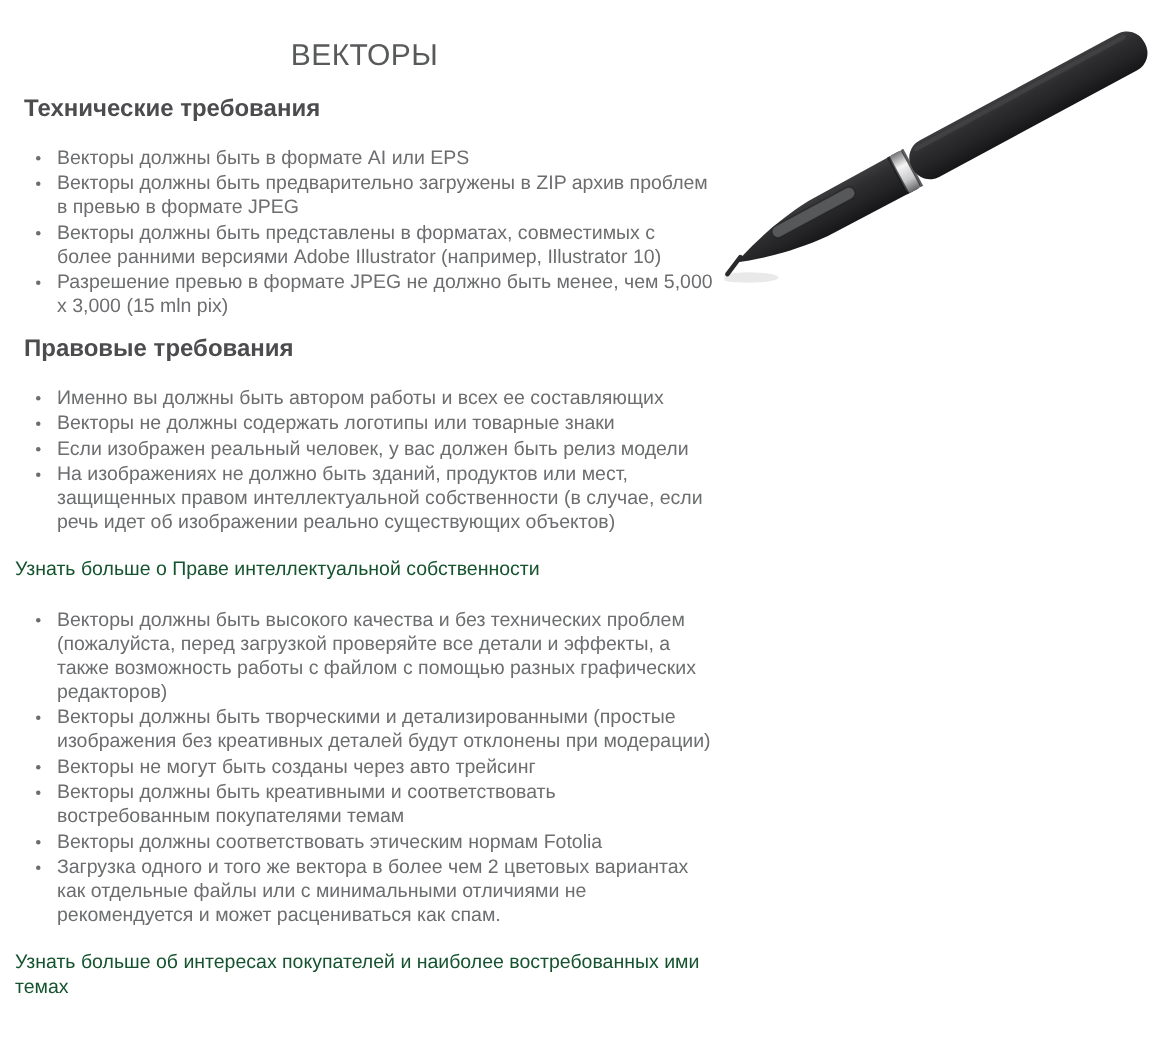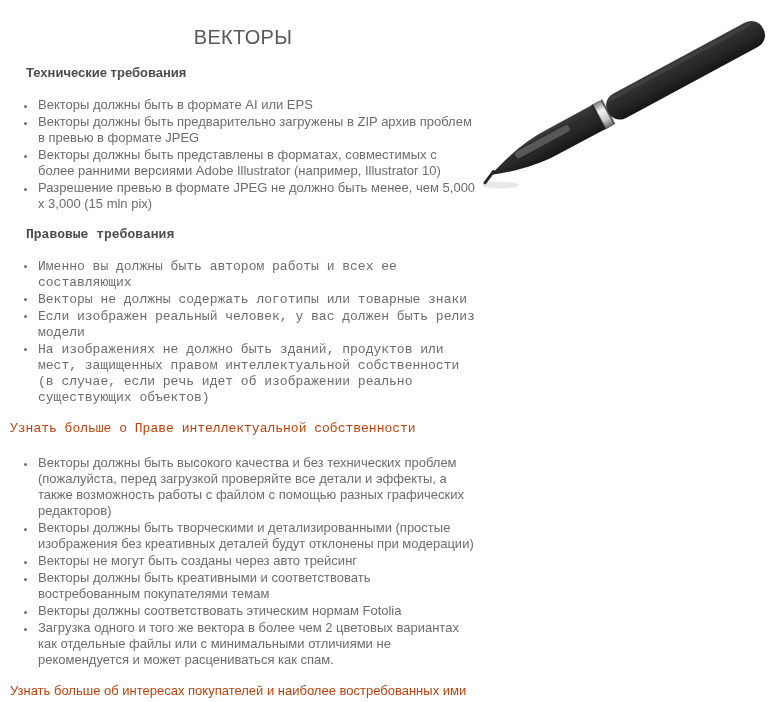--- a/index.html
+++ b/index.html
@@ -24,51 +24,51 @@
   h1.page-title {
     font-size: 20px;
     font-weight: 400;
     color: #58595b;
     margin: 27px 0 19px 0;
     line-height: 20px;
     letter-spacing: 0.3px;
     text-align: center;
   }
   h2.section-heading {
-    font-size: 13px;
+    font-size: 16px;
     font-weight: 700;
     color: #4c4c4e;
-    margin: 16px;
+    margin: 6px;
     line-height: 13px;
   }
   section.req-section { margin: 0; }
   ul.req-list {
     margin: 18px 0 14px 0;
     padding: 0 0 0 27px;
     list-style: disc;
     font-size: 13px;
     line-height: 16px;
   }
   ul.req-list li {
     margin: 0 0 1px 0;
     padding-left: 1px;
     color: #6c6d6f;
   }
   ul.req-list li::marker { color: #6c6d6f; font-size: 11px; }
   a.green-link {
     display: block;
     font-size: 13px;
     line-height: 17px;
-    color: #c2410c;
+    color: #14532d;
     text-decoration: none;
     cursor: pointer;
   }
   .single-link { margin: 12px 0 15px 0; }
   .links-block { margin: 13px 0 0 0; }
-  .section-gap { margin-top: 14px; font-family: Liberation Mono, monospace; }
+  .section-gap { margin-top: 14px; }
   .pen-figure {
     position: absolute;
     left: 483px;
     top: 5px;
     width: 287px;
     height: 190px;
     pointer-events: none;
   }
 </style>
 </head>

